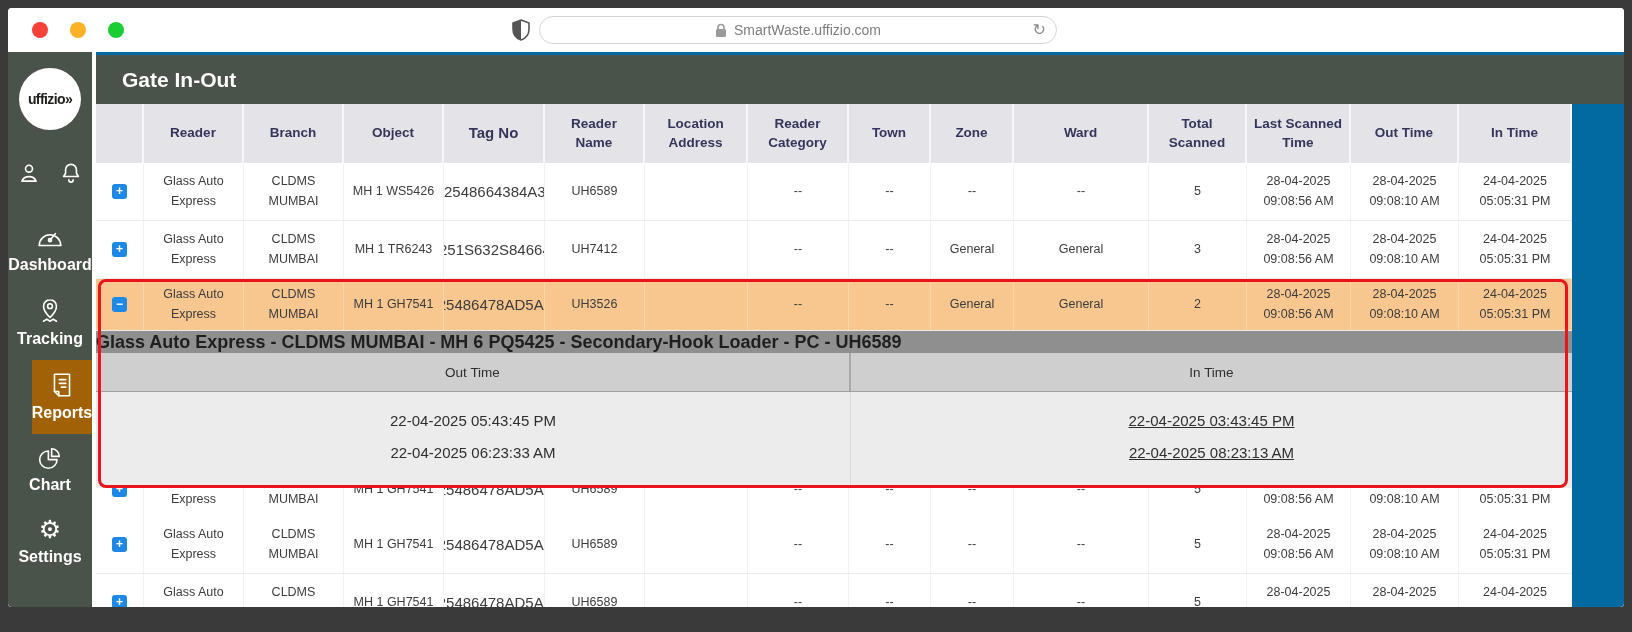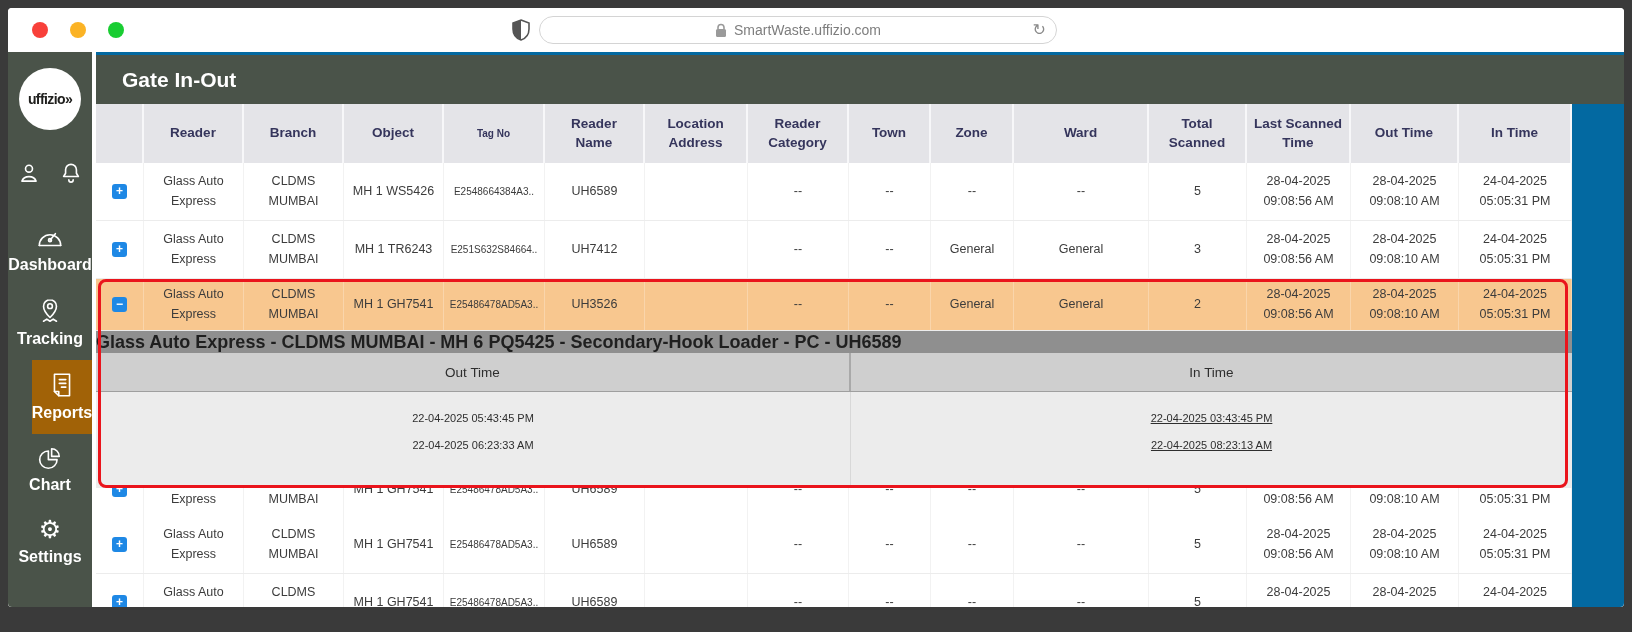--- a/index.html
+++ b/index.html
@@ -62,21 +62,21 @@
     display:flex; align-items:center; justify-content:center;
     text-align:center; padding:4px 6px; line-height:1.55;
   }
   .thead { display:flex; background:#e4e4e8; min-height:59px; color:#35355c; font-weight:bold; font-size:13.5px; }
   .thead .cell { border-right:2px solid #f7f7f9; line-height:1.35; }
   .trow { display:flex; min-height:58px; background:#fff; border-bottom:1px solid #ececec; }
   .trow .cell { border-right:1px solid #f2f2f2; }
   .trow.highlight { background:#f8c78f; min-height:52px; }
   .trow.highlight .cell { border-right-color:rgba(255,255,255,0.25); }
   .c0{flex:0 0 48px;} .c1{flex:0 0 100px;} .c2{flex:0 0 100px;} .c3{flex:0 0 100px;}
-  .c4{flex:0 0 101px; white-space:nowrap; overflow:hidden; font-size:10px;}
+  .c4{flex:0 0 101px; white-space:nowrap; overflow:hidden; font-size:15px;}
   .c5{flex:0 0 100px;} .c6{flex:0 0 103px;} .c7{flex:0 0 101px;} .c8{flex:0 0 82px;}
   .c9{flex:0 0 83px;} .c10{flex:0 0 135px;} .c11{flex:0 0 98px;} .c12{flex:0 0 104px;}
   .c13{flex:0 0 108px;} .c14{flex:0 0 113px;}
   .xbtn {
     width:15px; height:15px; background:#1e88e5; color:#fff; border-radius:3px;
     font-size:12px; line-height:14px; text-align:center; font-weight:bold;
     display:inline-block; cursor:pointer;
   }
   
   .expanded-group { position:relative; width:1476px; }
@@ -87,21 +87,21 @@
   .band {
     height:22px; background:#8f8f8f; color:#1f1f1f; font-weight:bold; font-size:18px;
     display:flex; align-items:center; justify-content:flex-start;
   }
   .subhead {
     display:flex; height:39px; background:#cfcfcf; border-bottom:1px solid #9f9f9f;
     color:#2e2e2e; font-size:13.5px;
   }
   .sub-left { flex:0 0 755px; border-right:2px solid #a9a9a9; display:flex; align-items:center; justify-content:center; }
   .sub-right { flex:1; display:flex; align-items:center; justify-content:center; }
-  .subrows { display:flex; height:96px; background:#ececec; font-size:11px; color:#2e2e2e; }
+  .subrows { display:flex; height:96px; background:#ececec; font-size:15px; color:#2e2e2e; }
   .subcol { display:flex; flex-direction:column; align-items:center; padding-top:20px; gap:15px; }
   .subcol.left { flex:0 0 755px; border-right:1px solid #d8d8d8; }
   .subcol.right { flex:1;text-decoration:underline; }
   
   .cliprow { height:28px; overflow:hidden; width:1476px; }
   .cliprow .trow { transform:translateY(-27px); }
   svg.ic { display:block; }
 </style>
 </head>
 <body>

